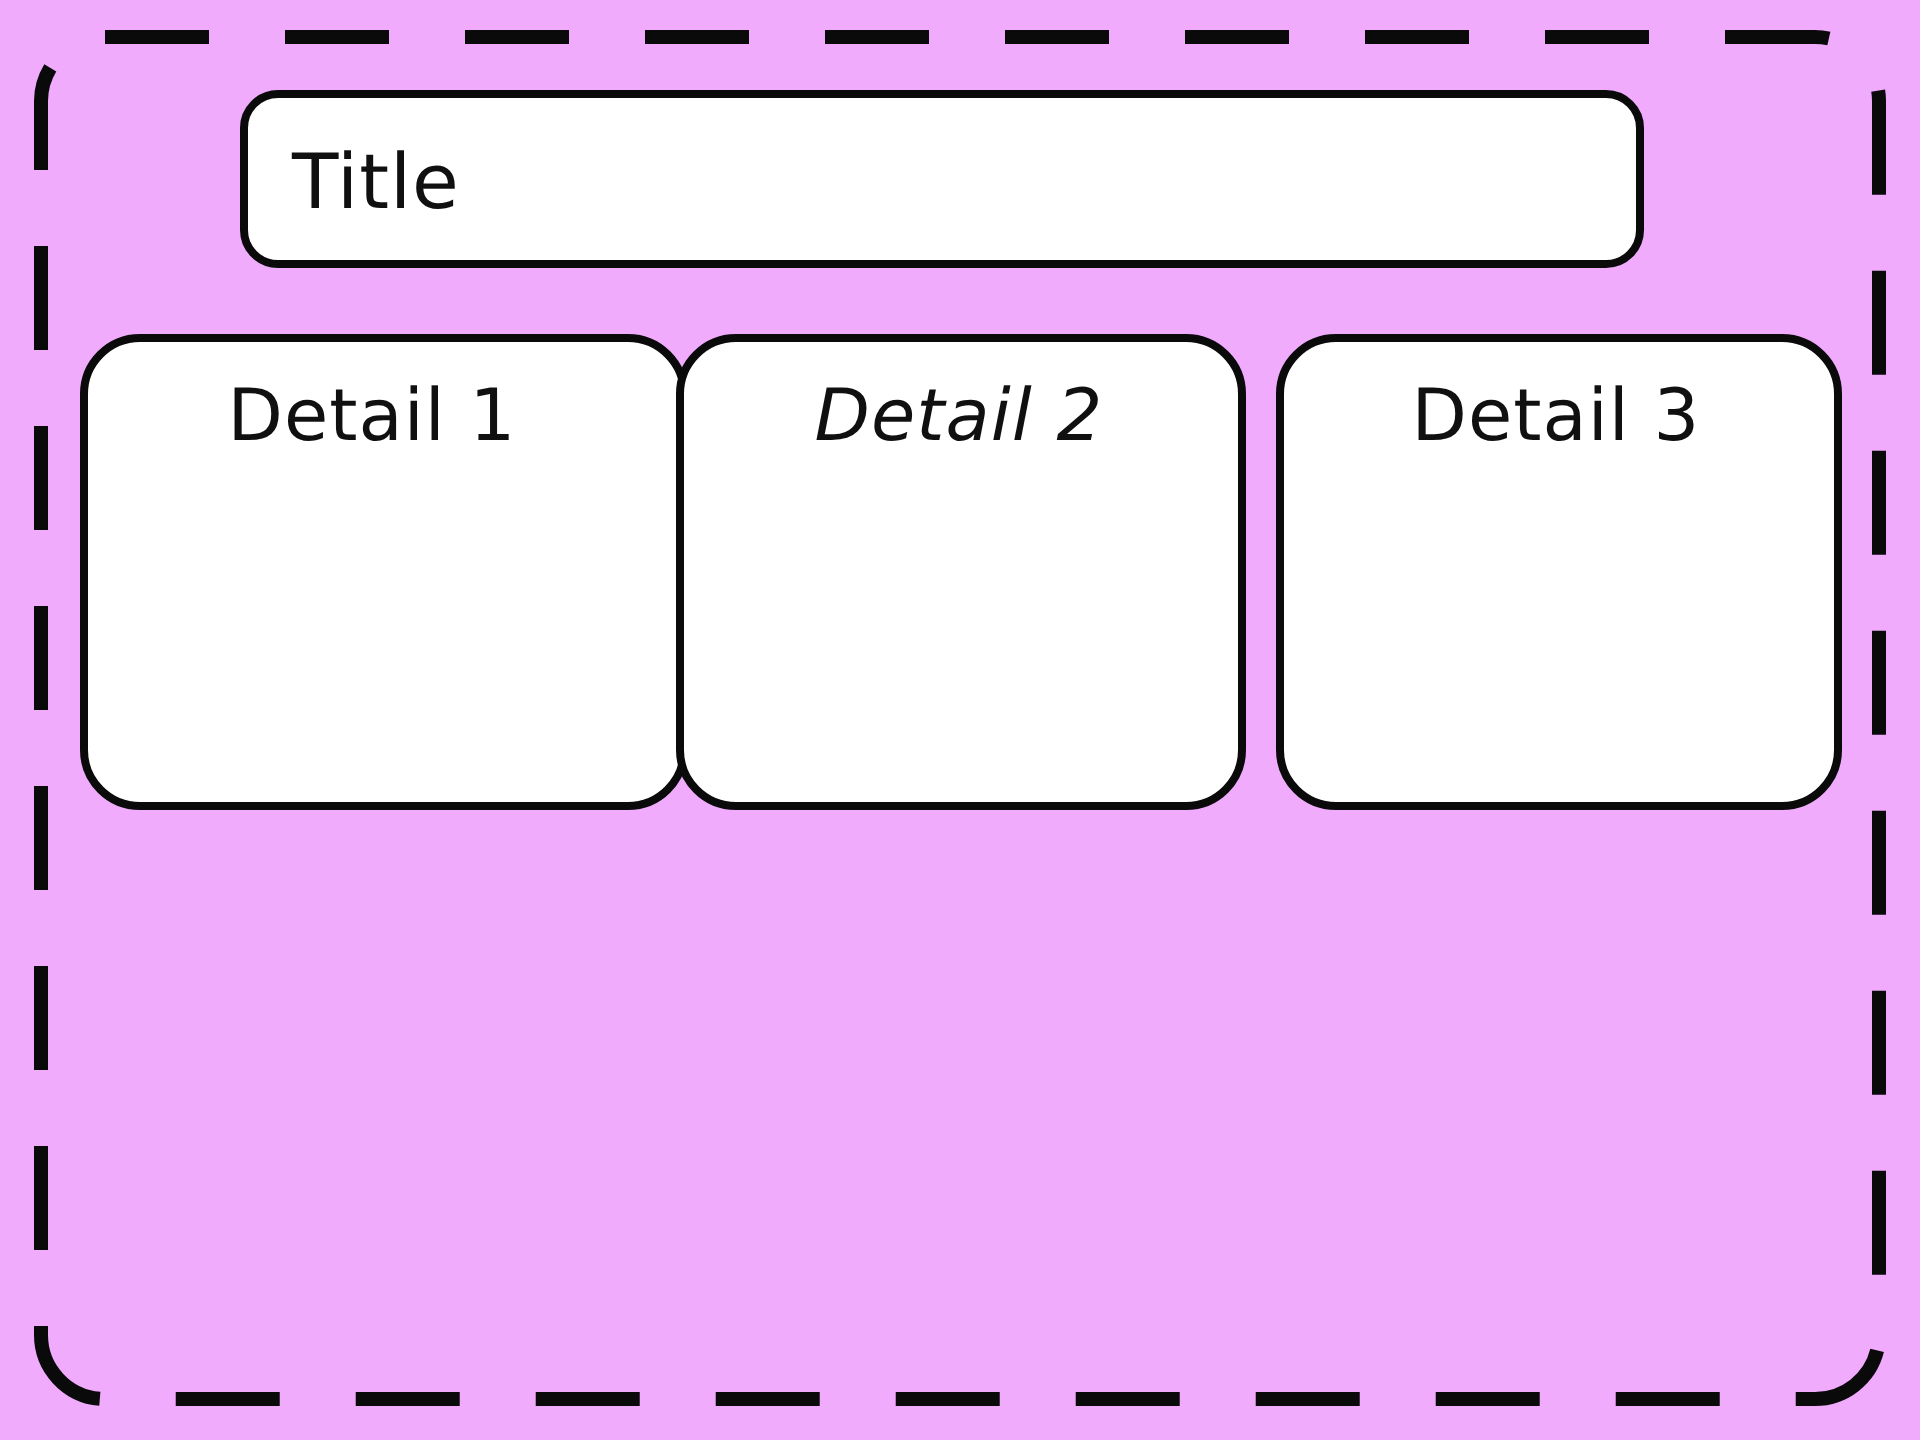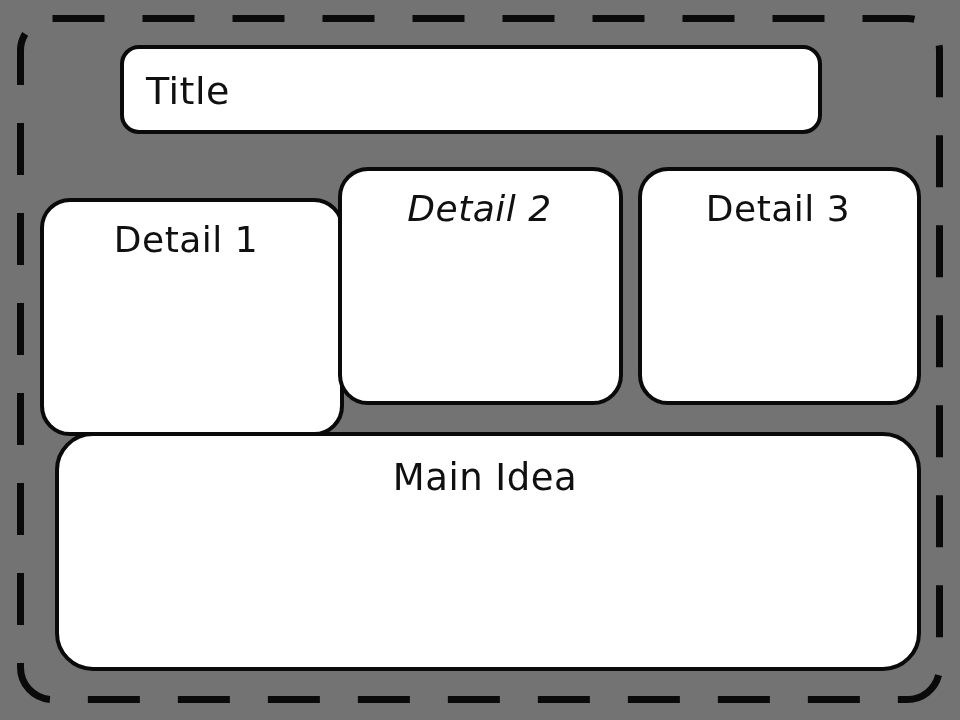--- a/index.html
+++ b/index.html
@@ -12,21 +12,21 @@
     width: 960px;
     height: 720px;
     overflow: hidden;
     font-family: "DejaVu Sans", sans-serif;
   }
 
   #worksheet {
     position: relative;
     width: 960px;
     height: 720px;
-    background: #737373;
+    background: #f0abfc;
   }
 
   
   #outer-frame {
     position: absolute;
     left: 0;
     top: 0;
     width: 960px;
     height: 720px;
     pointer-events: none;
@@ -70,21 +70,21 @@
     font-size: 38px;
   }
 
   
   .detail-box {
     top: 167px;
     height: 238px;
     border-radius: 30px;
     border-width: 4px;
   }
-  #detail-box-1 { left: 40px;  width: 304px; margin-top: 31px; }
+  #detail-box-1 { left: 40px;  width: 304px; }
   #detail-box-2 { left: 338px; width: 285px; font-style: italic; }
   #detail-box-3 { left: 638px; width: 283px; }
 
   .detail-label {
     top: 20px;
     text-align: center;
     font-size: 36px;
   }
   #detail-label-1 { padding-right: 12px; }
   #detail-label-2 { padding-right: 2px; }
@@ -124,17 +124,14 @@
   </div>
 
   <div class="box detail-box" id="detail-box-2">
     <div class="box-label detail-label" id="detail-label-2">Detail 2</div>
   </div>
 
   <div class="box detail-box" id="detail-box-3">
     <div class="box-label detail-label" id="detail-label-3">Detail 3</div>
   </div>
 
-  <div class="box" id="main-idea-box">
-    <div class="box-label" id="main-idea-label">Main Idea</div>
-  </div>
 
 </div>
 
 </body></html>

